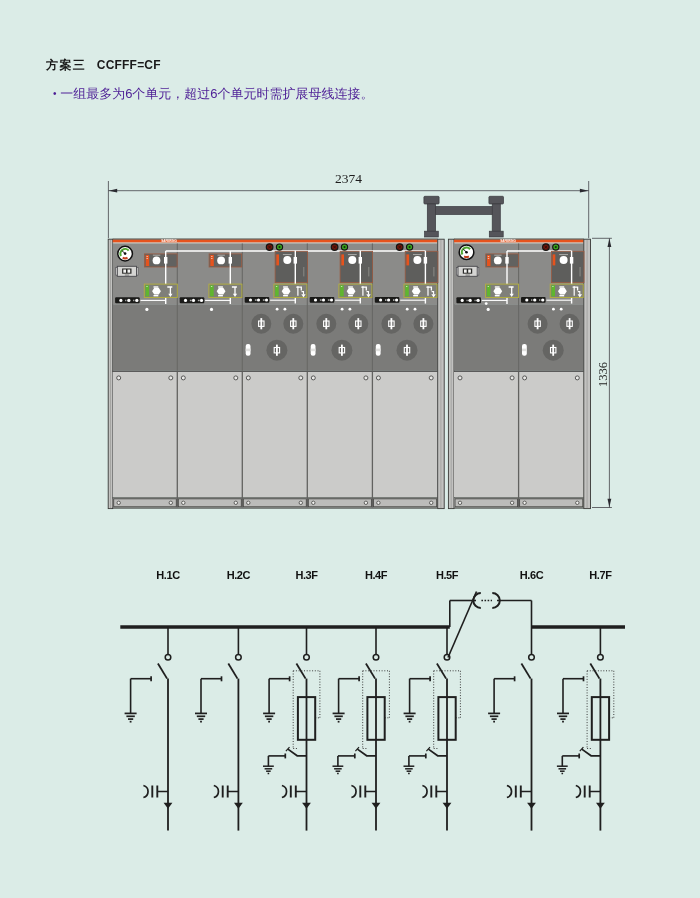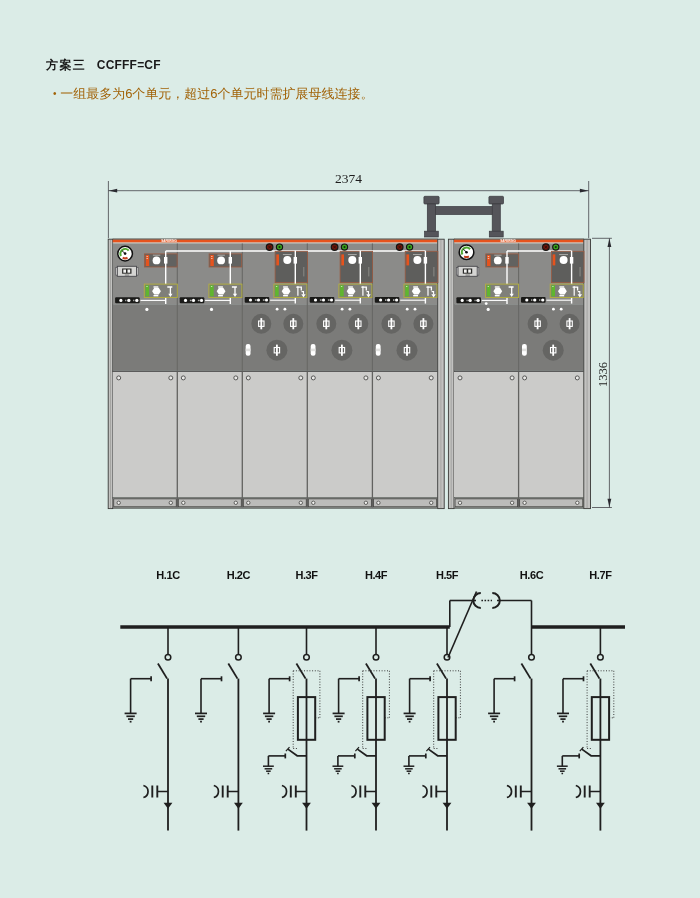--- a/index.html
+++ b/index.html
@@ -1,20 +1,20 @@
 <!DOCTYPE html>
 <html><head><meta charset="utf-8"><style>
 html,body{margin:0;padding:0;}
 body{width:700px;height:898px;background:#dbece7;font-family:"Liberation Sans",sans-serif;overflow:hidden;}
 .abs{position:absolute;}
 </style></head><body>
 
 <div class="abs" style="left:46px;top:57px;font-size:12px;font-weight:bold;color:#1a1a1a;letter-spacing:1.4px;">方案三<span style="letter-spacing:0.2px;">&nbsp;&nbsp;&nbsp;CCFFF=CF</span></div>
 
-<div class="abs" style="left:53px;top:85px;font-size:13px;color:#a16207;"><span style="font-size:10px;vertical-align:1px;">•</span>&nbsp;一组最多为6个单元，超过6个单元时需扩展母线连接。</div>
+<div class="abs" style="left:53px;top:85px;font-size:13px;color:#4c1d95;"><span style="font-size:10px;vertical-align:1px;">•</span>&nbsp;一组最多为6个单元，超过6个单元时需扩展母线连接。</div>
 <svg class="abs" style="left:0;top:0" width="700" height="898" viewBox="0 0 700 898">
 
 <g stroke="#44444a" stroke-width="0.8" fill="none">
       <line x1="108.4" y1="181" x2="108.4" y2="238.2"></line>
       <line x1="588.7" y1="181" x2="588.7" y2="238.2"></line>
       <line x1="108.4" y1="190.7" x2="588.7" y2="190.7"></line>
     </g>
 <g fill="#2a2a30">
       <polygon points="108.6,190.7 117.2,188.8 117.2,192.6"></polygon>
       <polygon points="588.5,190.7 579.9,188.8 579.9,192.6"></polygon>

